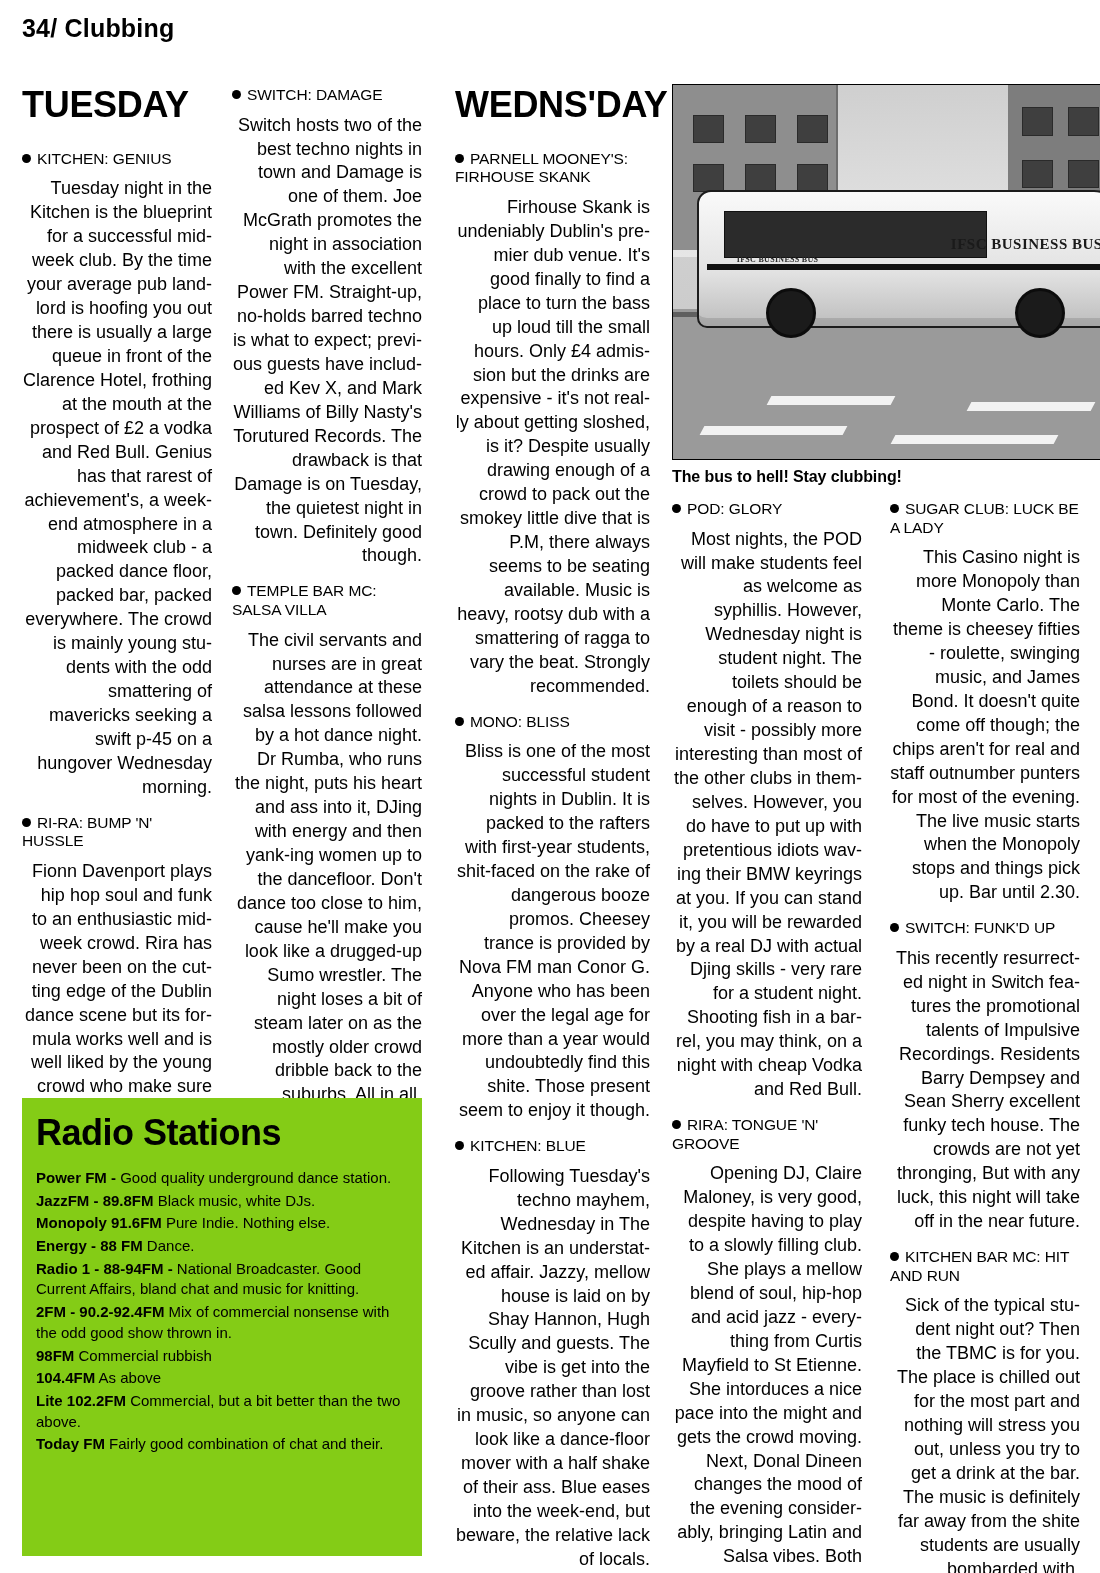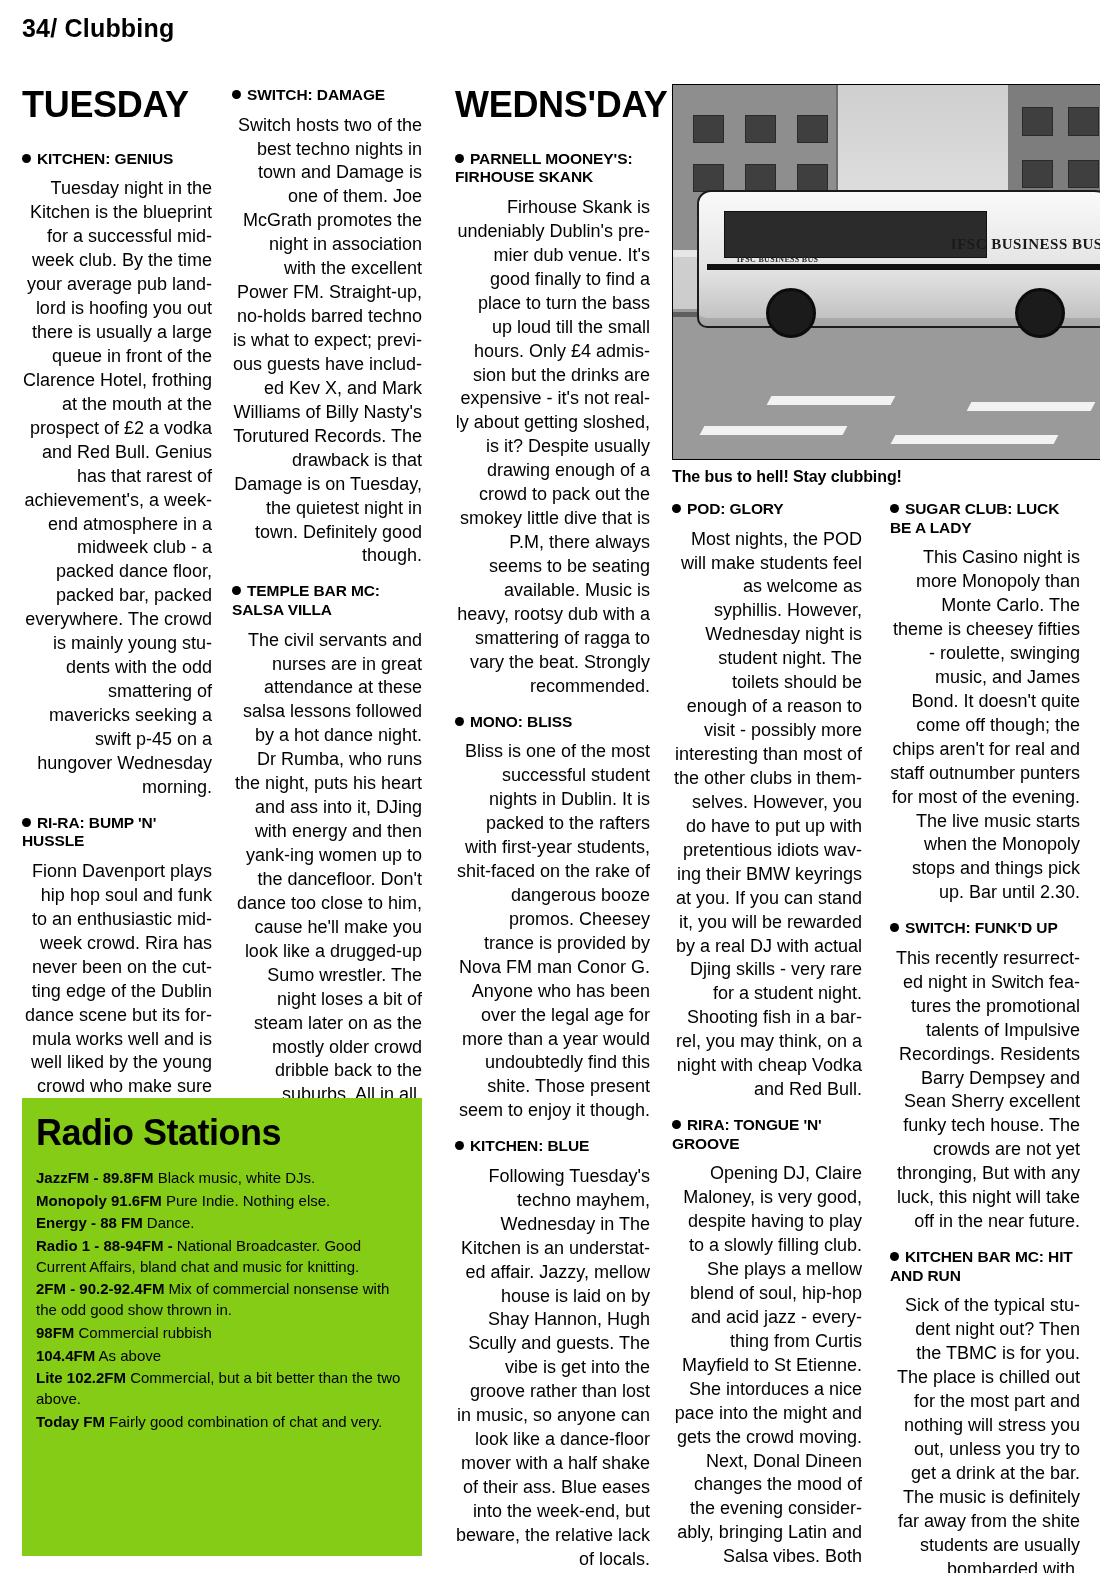--- a/index.html
+++ b/index.html
@@ -44,21 +44,21 @@
   .day-title {
     font-size: 36px;
     font-weight: bold;
     letter-spacing: -0.3px;
     margin: 0 0 26px 0;
     line-height: 1.05;
   }
   .entry { margin-bottom: 14px; }
   .entry-title {
     font-size: 15.5px;
-    font-weight: bold;
+    font-weight: normal;
     line-height: 1.2;
     margin-bottom: 9px;
     letter-spacing: -0.1px;
   }
   .bullet {
     display: inline-block;
     width: 9px; height: 9px;
     border-radius: 50%;
     background: #000;
     margin-right: 6px;
@@ -323,25 +323,26 @@
       <div class="entry-title">
         <span class="bullet"></span><span>KITCHEN BAR MC: HIT AND RUN</span>
       </div>
       <p class="entry-body">Sick of the typical stu-dent night out? Then the TBMC is for you. The place is chilled out for the most part and nothing will stress you out, unless you try to get a drink at the bar. The music is definitely far away from the shite students are usually bombarded with.</p>
     </div>
   </div>
 
   <div class="radio-box">
     <div class="radio-title">Radio Stations</div>
     <div class="radio-list">
+      <div class="radio-item"><b>Power FM -</b><span> Good quality underground dance station.</span></div>
       <div class="radio-item"><b>JazzFM - 89.8FM</b><span> Black music, white DJs.</span></div>
       <div class="radio-item"><b>Monopoly 91.6FM</b><span> Pure Indie. Nothing else.</span></div>
       <div class="radio-item"><b>Energy - 88 FM</b><span> Dance.</span></div>
       <div class="radio-item"><b>Radio 1 - 88-94FM -</b><span> National Broadcaster. Good Current Affairs, bland chat and music for knitting.</span></div>
       <div class="radio-item"><b>2FM - 90.2-92.4FM</b><span> Mix of commercial nonsense with the odd good show thrown in.</span></div>
       <div class="radio-item"><b>98FM</b><span> Commercial rubbish</span></div>
       <div class="radio-item"><b>104.4FM</b><span> As above</span></div>
       <div class="radio-item"><b>Lite 102.2FM</b><span> Commercial, but a bit better than the two above.</span></div>
-      <div class="radio-item"><b>Today FM</b><span> Fairly good combination of chat and very.</span></div>
+      <div class="radio-item"><b>Today FM</b><span> Fairly good combination of chat and their.</span></div>
     </div>
   </div>
 
 </div>
 
 </body></html>

